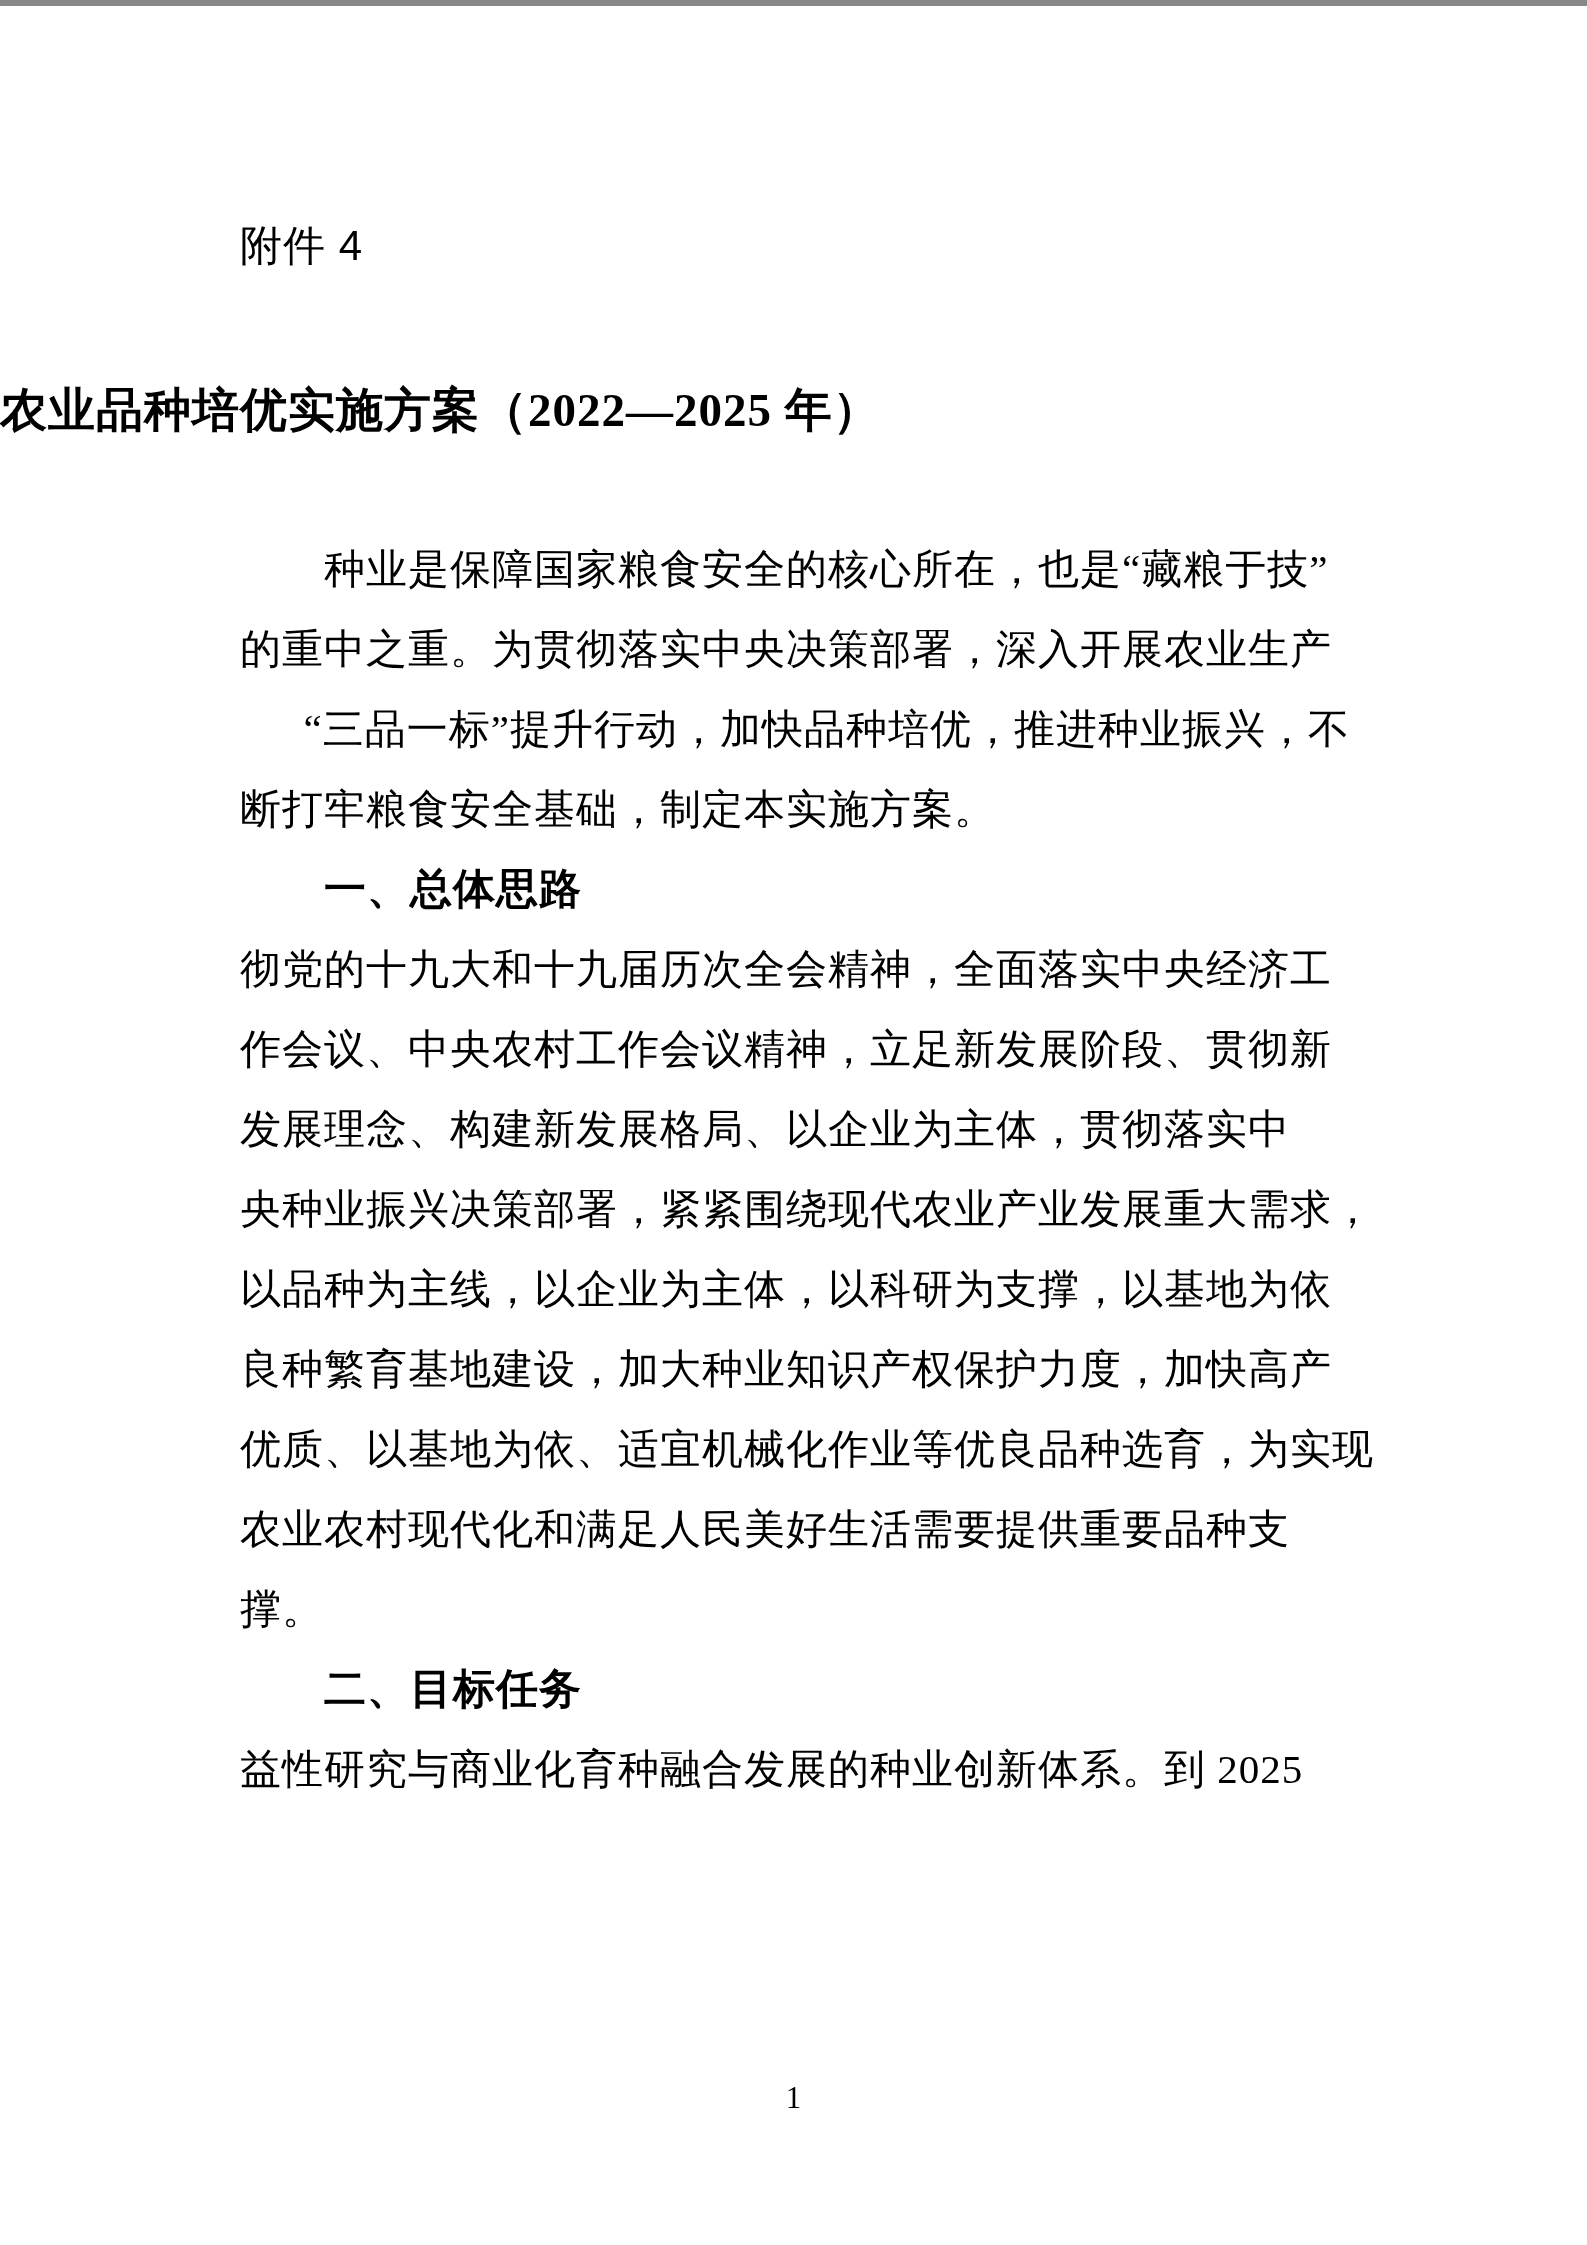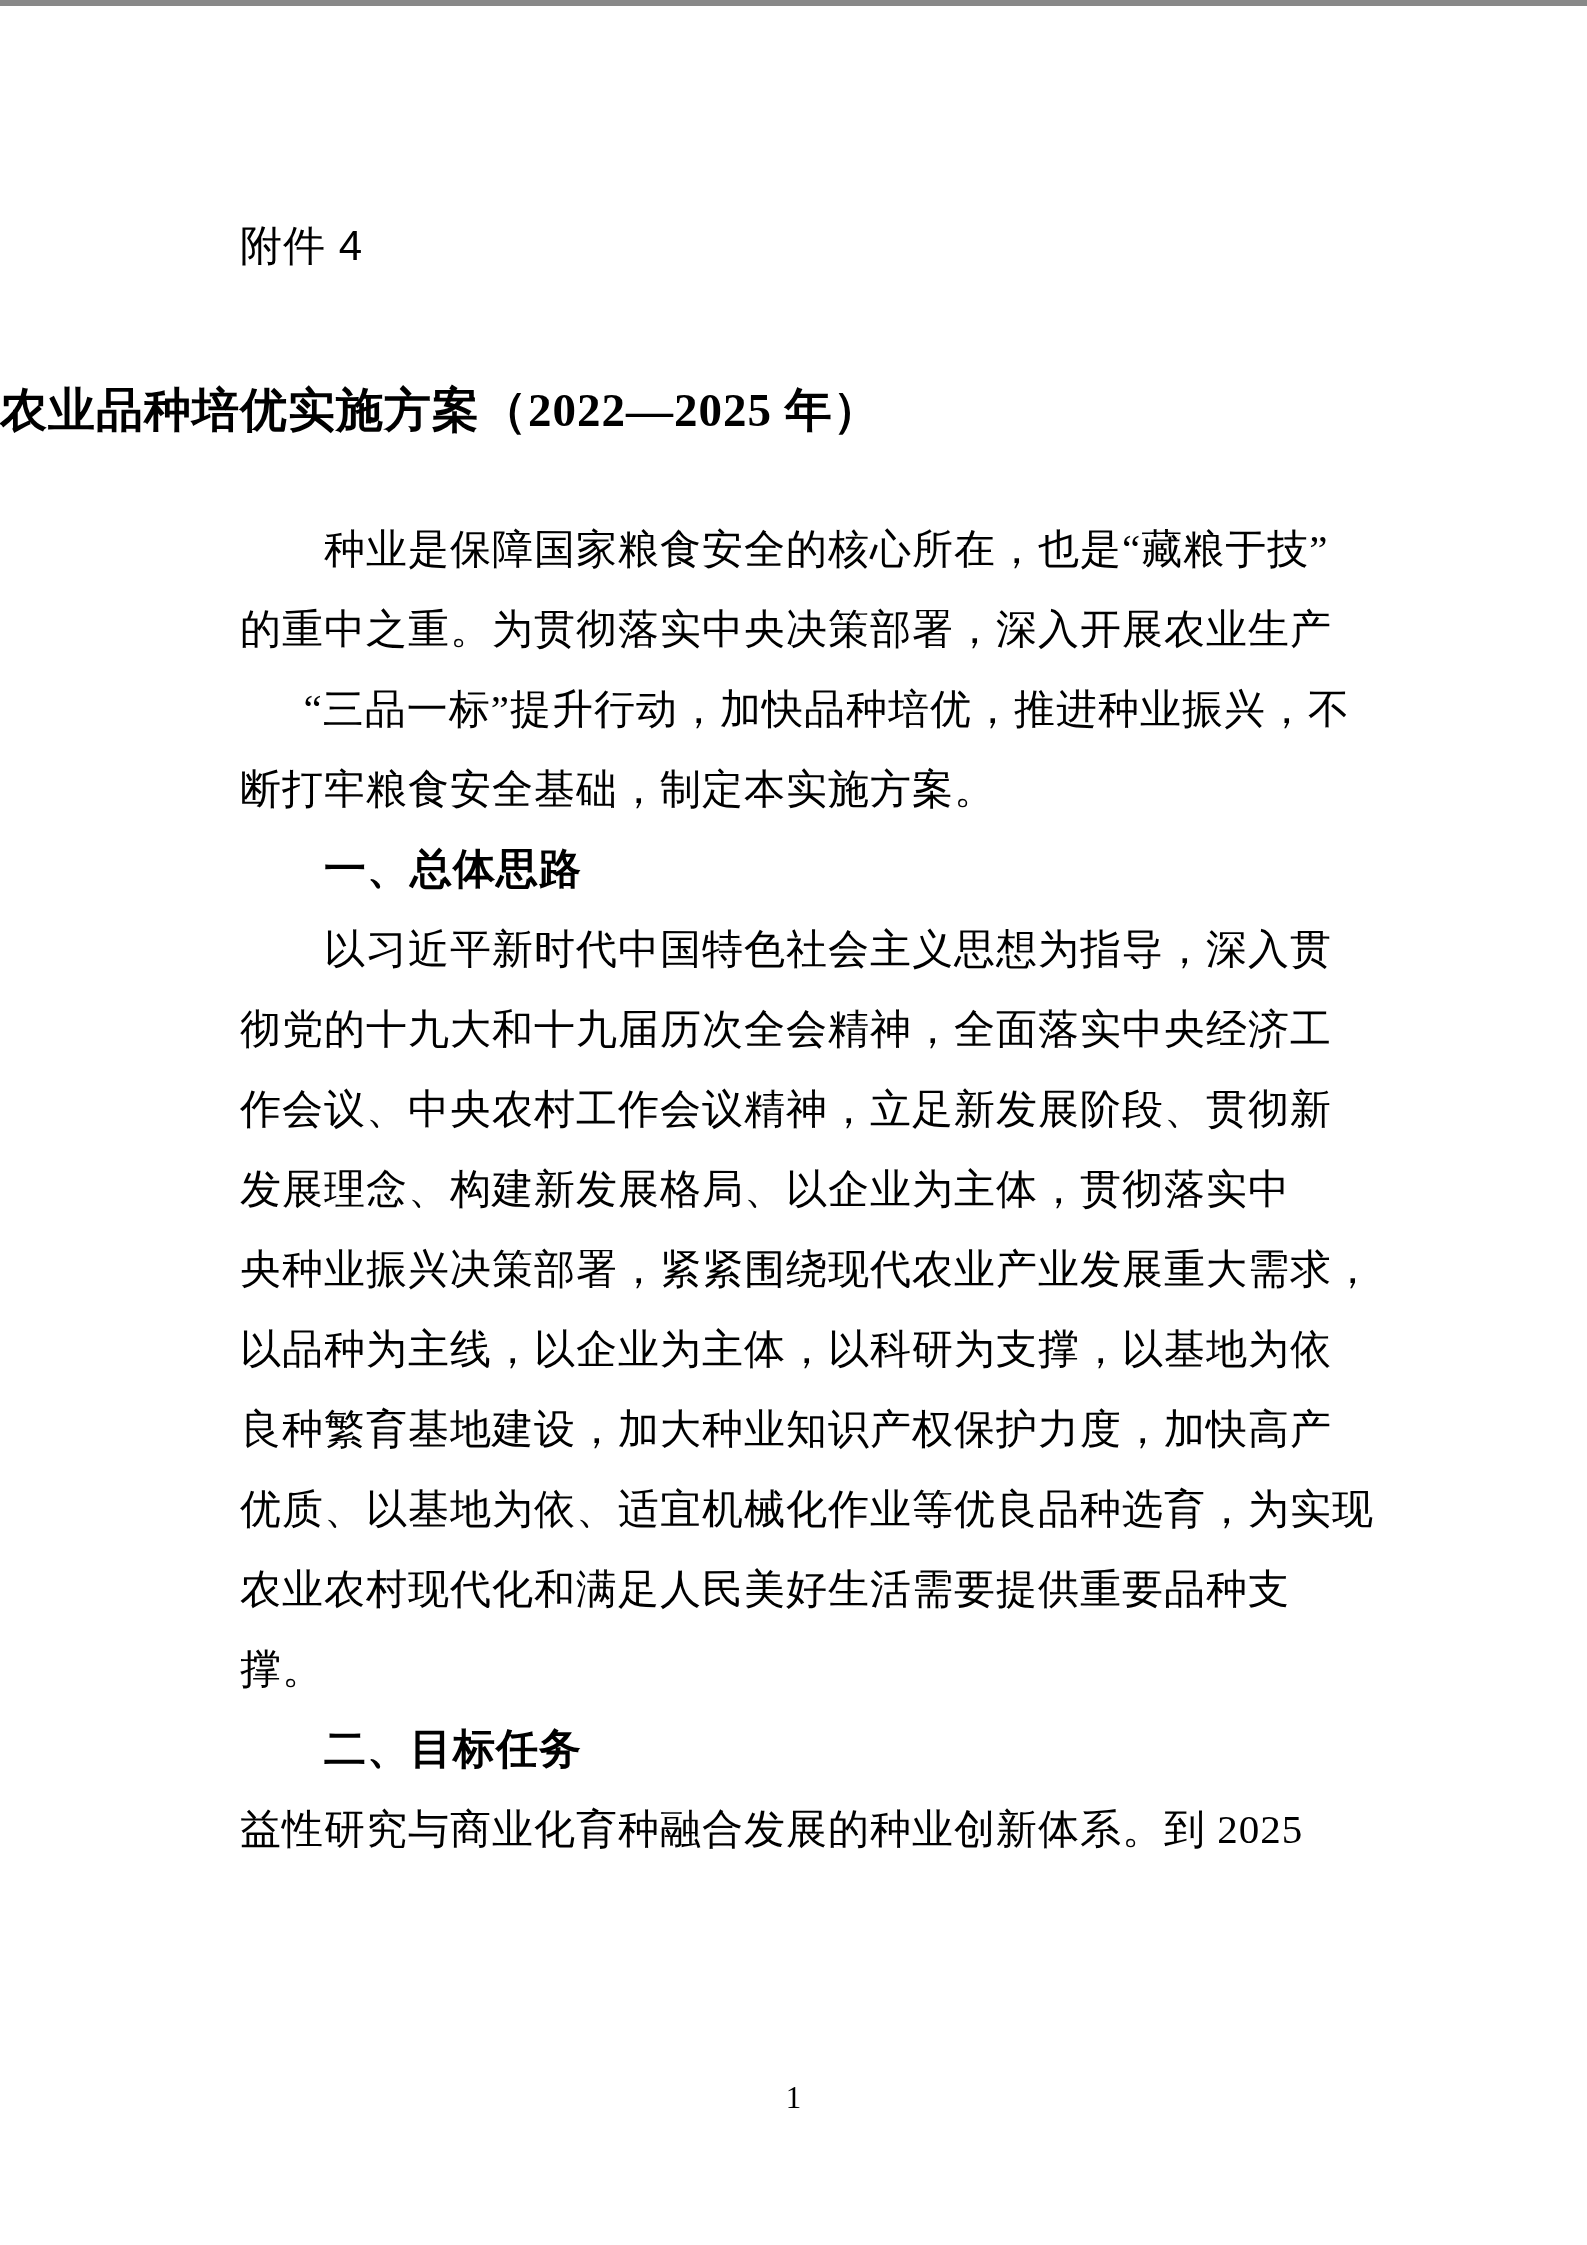--- a/index.html
+++ b/index.html
@@ -35,21 +35,21 @@
     font-size: 47px;
     line-height: 64px;
     font-weight: bold;
     font-family: "Liberation Serif", serif;
     letter-spacing: 1px;
     white-space: nowrap;
   }
   .doc-body {
     position: absolute;
     left: 240px;
-    top: 503px;
+    top: 523px;
     width: 1110px;
   }
   .ln {
     height: 80px;
     line-height: 80px;
     font-size: 41px;
     letter-spacing: 1px;
     white-space: nowrap;
     font-family: "Liberation Serif", serif;
   }
@@ -84,21 +84,20 @@
   <div class="attachment-label">附件 4</div>
 
   <div class="doc-title">农业品种培优实施方案（2022—2025 年）</div>
 
   <div class="doc-body">
       <div class="ln indent">种业是保障国家粮食安全的核心所在，也是“藏粮于技”</div>
       <div class="ln">的重中之重。为贯彻落实中央决策部署，深入开展农业生产</div>
       <div class="ln quote">“三品一标”提升行动，加快品种培优，推进种业振兴，不</div>
       <div class="ln">断打牢粮食安全基础，制定本实施方案。</div>
       <div class="ln heading">一、总体思路</div>
-      <div class="ln indent">以习近平新时代中国特色社会主义思想为指导，深入贯</div>
       <div class="ln">彻党的十九大和十九届历次全会精神，全面落实中央经济工</div>
       <div class="ln">作会议、中央农村工作会议精神，立足新发展阶段、贯彻新</div>
       <div class="ln">发展理念、构建新发展格局、以企业为主体，贯彻落实中</div>
       <div class="ln">央种业振兴决策部署，紧紧围绕现代农业产业发展重大需求，</div>
       <div class="ln">以品种为主线，以企业为主体，以科研为支撑，以基地为依</div>
       <div class="ln">良种繁育基地建设，加大种业知识产权保护力度，加快高产</div>
       <div class="ln">优质、以基地为依、适宜机械化作业等优良品种选育，为实现</div>
       <div class="ln">农业农村现代化和满足人民美好生活需要提供重要品种支</div>
       <div class="ln">撑。</div>
       <div class="ln heading">二、目标任务</div>

